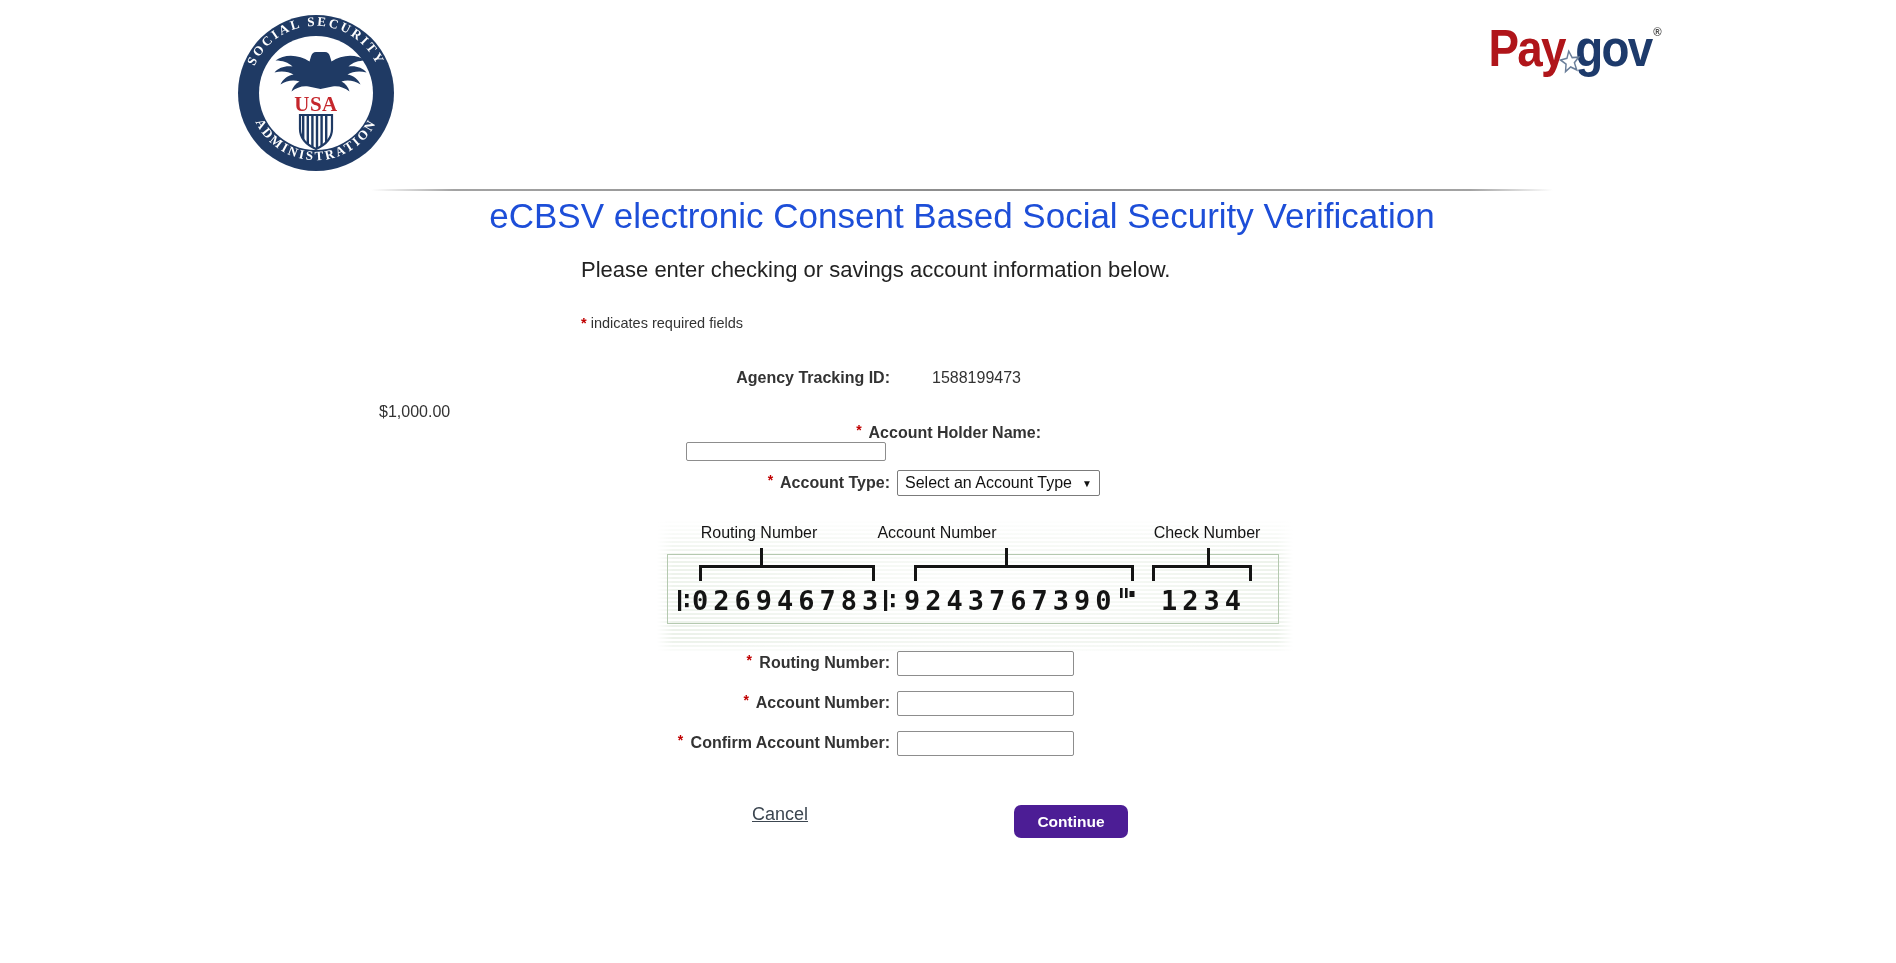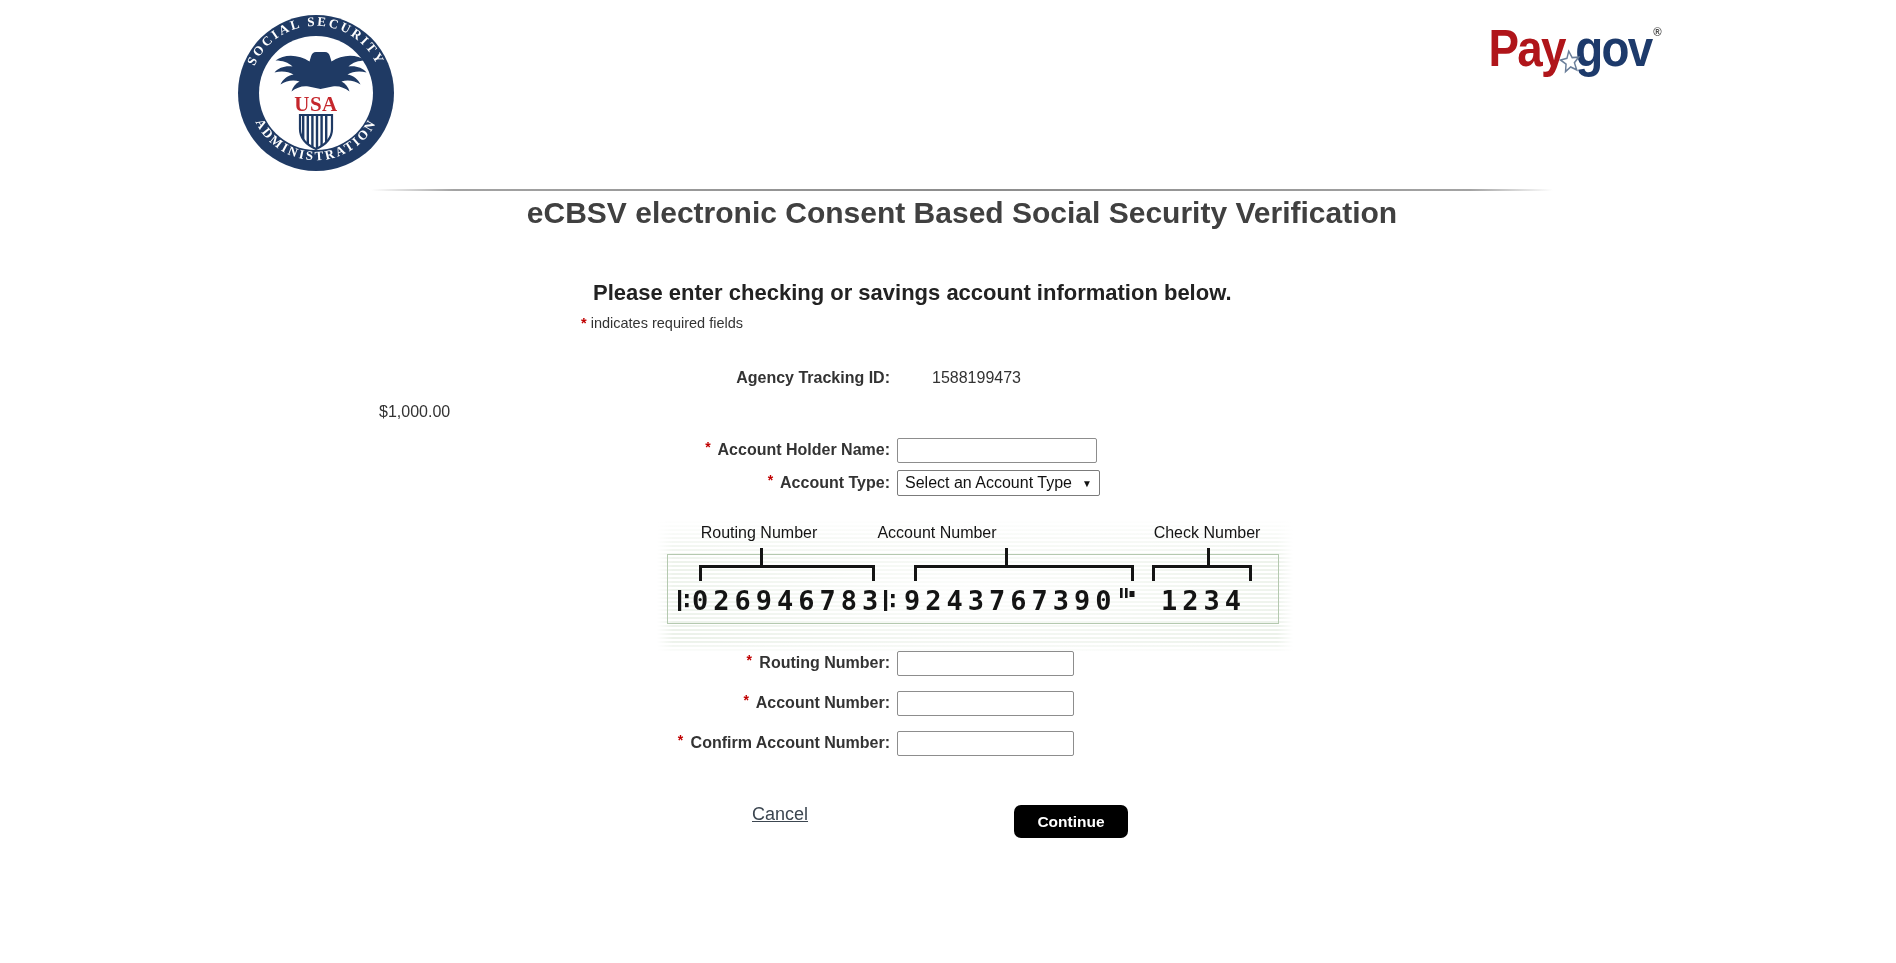--- a/index.html
+++ b/index.html
@@ -19,44 +19,44 @@
   .paygov .star { margin:27px -6px 0 -7px; position:relative; z-index:2; }
   .paygov .reg { font-size:13px; color:#4a4a4a; margin:2px 0 0 2px; font-weight:bold; }
 
   .divider { left:371px; top:189px; width:1182px; height:2px;
     background:linear-gradient(to right, rgba(140,140,140,0), rgba(140,140,140,.8) 7%, rgba(120,120,120,.85) 50%, rgba(140,140,140,.8) 93%, rgba(140,140,140,0));
     border-radius:2px;
   }
 
   
   .page-title { left:371px; top:196px; width:1182px; text-align:center;
-    font-size:30px; font-weight:bold; color:#404040; }
-  .instruction { left:593px; top:255px; width:650px;
-    font-size:22px; font-weight:bold; color:#222; line-height:1.32;margin-top:23px; }
+    font-size:35px; font-weight:normal; color:#1d4ed8; }
+  .instruction { left:581px; top:255px; width:650px;
+    font-size:22px; font-weight:normal; color:#222; line-height:1.32; }
   .required-note { left:581px; top:315px; font-size:14.5px; color:#333; }
   .req { color:#c00000; font-weight:bold; }
 
   
   .form-row { left:372px; width:820px; height:28px; display:flex; align-items:center; }
   .form-row .label-col { width:518px; text-align:right; font-size:16px; font-weight:bold; color:#333; white-space:nowrap; }
   .form-row .label-col .req { position:relative; top:-3px; font-size:14px; margin-right:3px; }
   .form-row .value { margin-left:7px; font-size:16px; color:#333; }
   .form-row input {
     margin-left:7px; height:25px; width:200px; border:1px solid #8d8d8d; border-radius:2px;
     font-size:15px; padding:0 5px; font-family:"Liberation Sans",sans-serif; background:#fff;
   }
   .form-row input.num { width:177px; }
   .select-box { margin-left:7px; height:26px; width:203px; border:1px solid #7b7b7b; border-radius:2px;
     background:#fff; display:flex; align-items:center; justify-content:space-between;
     padding:0 7px; font-size:16px; color:#111; cursor:default; }
   .select-box .arrow { font-size:10px; color:#111; margin-left:8px; }
 
   .row-atid   { top:364px;gap:35px; }
   .row-amount { top:398px; }
-  .row-name   { top:436px; }
+  .row-name   { top:424px;flex-direction:column; }
   .row-type   { top:469px; }
   .row-rtn    { top:649px; }
   .row-acct   { top:689px; }
   .row-confirm{ top:729px; }
 
   
   .check-graphic { left:657px; top:521px; width:636px; height:130px;
     background:repeating-linear-gradient(to bottom, #ecf2ea 0px, #ecf2ea 2px, #ffffff 2px, #ffffff 4px); }
   .check-graphic::before { content:""; position:absolute; inset:0; z-index:0;
     background:
@@ -83,21 +83,21 @@
   .g-account { left:247px; }
   .g-check   { left:504px; }
   .micr-sym { flex:0 0 auto; }
   .sym-lead { margin-right:3px; }
   .sym-trail{ margin-left:1px; }
   .sym-onus { margin:-14px 0 0 3px; }
 
   
   .cancel-link { left:752px; top:804px; font-size:18px; color:#3c4650; text-decoration:underline; cursor:pointer; }
   .continue-btn { left:1014px; top:805px; width:114px; height:33px;
-    background:#000000; color:#fff; border:none; border-radius:7px;
+    background:#4c1d95; color:#fff; border:none; border-radius:7px;
     font-size:15.5px; font-weight:bold; font-family:"Liberation Sans",sans-serif; cursor:pointer; }
 
   
   .seal-arc-text { font-family:"Liberation Serif", serif; font-size:13px; font-weight:bold;
     letter-spacing:2.4px; fill:#ffffff; }
   .seal-usa { font-family:"Liberation Serif", serif; font-size:21px; font-weight:bold;
     fill:#c5262c; letter-spacing:.5px; }
 </style>
 </head>
 <body>

